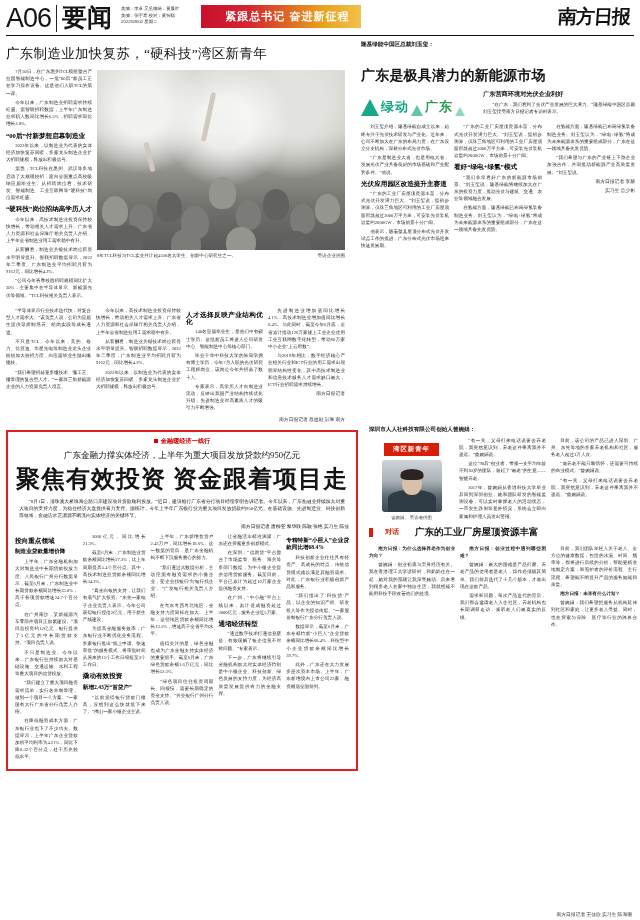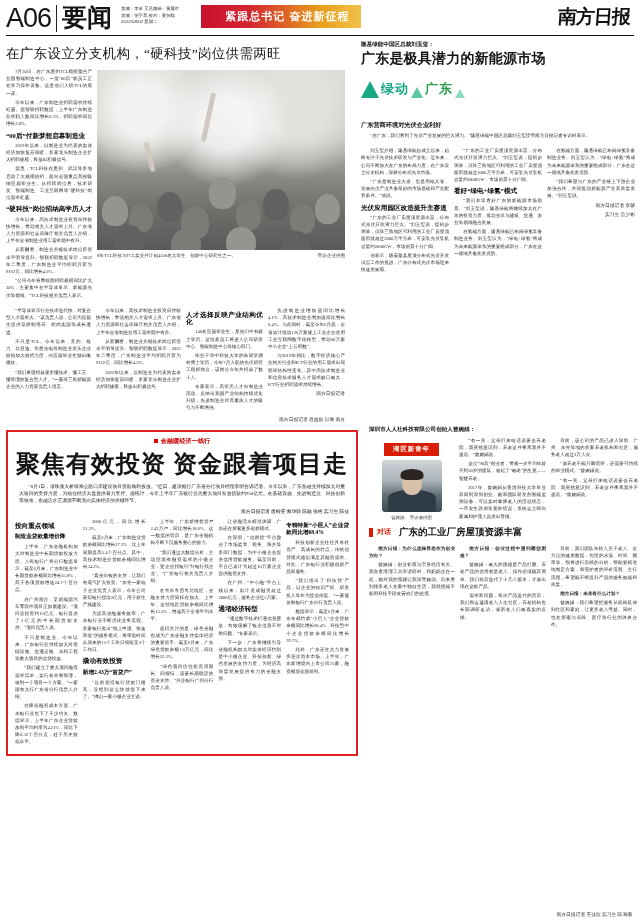--- a/index.html
+++ b/index.html
@@ -59,21 +59,21 @@
   }
   .photo .heads { position:absolute; bottom:0; left:0; right:0; height: 58%; }
   .photo .h { position: absolute; border-radius: 50% 50% 42% 42%; background: #7b7b78; }
   .photo .h.l { background:#95958f; }
   .photo .h.d { background:#616160; }
   .photo .arm { position:absolute; background:#cfc9c0; border-radius: 6px; }
   .photo-cap { font-size: 4.6px; line-height: 7px; color: #333; margin-top: 2px; display: flex; justify-content: space-between; }
 
   
   .kicker { font-size: 5.6px; font-weight: 700; line-height: 9px; color: #111; }
-  h2.rlead { font-size: 14px; font-weight: 700; line-height: 18px; margin-top: 1px; letter-spacing: .2px; }
+  h2.rlead { font-size: 14px; font-weight: 700; line-height: 18px; margin-top: 18px; letter-spacing: .2px; }
 
   .logo-green { display: flex; align-items: flex-end; gap: 2px; height: 26px; margin-top: 4px; }
   .mtn { width: 0; height: 0; border-left: 9px solid transparent; border-right: 9px solid transparent; border-bottom: 17px solid #17a886; }
   .mtn.s { border-left-width: 6px; border-right-width: 6px; border-bottom: 11px solid #5cc8a8; }
   .mtn.t { border-left-width: 5px; border-right-width: 5px; border-bottom: 9px solid #8fd9c2; }
   .logo-green .txt { font-size: 13px; font-weight: 700; color: #17a886; letter-spacing: 1px; }
   .logo-green .txt2 { font-size: 13px; font-weight: 700; color: #2e9e4e; letter-spacing: 1px; }
 
   .rsub { font-size: 6.2px; font-weight: 700; margin: 3px 0 2px 0; }
   .byline { font-size: 4.8px; text-align: right; color: #333; margin-top: 2px; }
@@ -96,21 +96,21 @@
     background: linear-gradient(180deg,#cfd4d8 0%, #aab2b8 40%, #5d6a72 70%, #3f4a52 100%);
     border-radius: 3px; position: relative; overflow:hidden; }
   .portrait .face { position:absolute; left:50%; top:22%; width:20px; height:24px; transform:translateX(-50%);
                     background:#d8c0ab; border-radius: 48% 48% 46% 46%; }
   .portrait .hair { position:absolute; left:50%; top:18%; width:23px; height:11px; transform:translateX(-50%);
                     background:#2b2420; border-radius: 50% 50% 30% 30%; }
   .portrait .body { position:absolute; left:50%; bottom:0; width:48px; height:22px; transform:translateX(-50%);
                     background:#2f3b45; border-radius: 40% 40% 0 0; }
   .pcap { font-size: 4.4px; text-align:center; color:#444; }
 
-  .sec-head { display:flex; align-items:center; gap:4px; margin: 4px 0 2px 0; }
+  .sec-head { display:flex; align-items:center; gap:12px; margin: 4px 0 2px 0; }
   .sec-head .blk { width: 4px; height: 9px; background: #d81e06; }
   .sec-head .t1 { font-size: 7px; font-weight: 700; color: #d81e06; }
   .sec-head .t2 { font-size: 9.5px; font-weight: 700; color: #111; margin-left: 4px;}
 
   .redvrule { width: 2px; background: #e02020; margin: 0 4px; align-self: stretch; }
 
   .foot-byline { position:absolute; bottom: 3px; right: 8px; font-size: 4.8px; color:#333; }
 </style>
 </head>
 <body>
@@ -129,21 +129,21 @@
     <div class="banner-wrap">
       <div class="banner">紧跟总书记 奋进新征程</div>
     </div>
     <div class="nfdb">南方日报</div>
   </div>
   <div class="rule-hair"></div>
 
   <div class="body-grid">
 
     <div class="left-pane">
-      <div class="lead-sub">在广东设立分支机构，“硬科技”岗位供需两旺</div>
+      <div class="lead-sub">广东制造业加快复苏，“硬科技”湾区新青年</div>
 
       <div class="cols">
         <div class="col" style="width:86px">
           <p>7月30日，在广东惠州TCL模组整合产业园智能制造中心，一批“00后”新员工正在学习操作设备。这是他们入职TCL的第一课。</p>
           <p>今年以来，广东制造业招聘需求持续旺盛。据智联招聘数据，上半年广东制造业求职人数同比增长6.5%，招聘需求同比增长3.8%。</p>
           <h4>“00后”付新梦想启幕制造业</h4>
           <p>2022年以来，以制造业为代表的实体经济加快复苏回暖，多家龙头制造企业扩大招聘规模，释放出积极信号。</p>
           <p>据悉，TCL科技在惠州、武汉等多地启动了大规模校招，面向全国重点高校吸纳应届毕业生。从招聘岗位看，技术研发、智能制造、工业互联网等“硬科技”岗位需求旺盛。</p>
           <h4>“硬科技”岗位招纳高学历人才</h4>
           <p>今年以来，高技术制造业投资保持较快增长，带动相关人才需求上升。广东省人力资源和社会保障厅相关负责人介绍，上半年全省制造业用工需求稳中有升。</p>
@@ -206,21 +206,21 @@
       </div>
       <div class="byline">南方日报记者 昌道励 彭琳 南方</div>
     </div>
 
     <div class="vrule"></div>
 
     <div class="right-pane">
       <div class="kicker">隆基绿能中国区总裁刘玉玺：</div>
       <h2 class="rlead">广东是极具潜力的新能源市场</h2>
 
-      <div style="display:flex;align-items:flex-start;gap:18px;flex-direction:column;">
+      <div style="display:flex;align-items:center;gap:18px;">
         <div class="logo-green">
           <div class="mtn"></div>
           <div class="txt">绿动</div>
           <div class="mtn s"></div>
           <div class="txt2">广东</div>
           <div class="mtn t"></div>
         </div>
         <div style="flex:1;padding-top:2px">
           <div class="rsub">广东营商环境对光伏企业利好</div>
           <div class="col">
@@ -254,20 +254,21 @@
       </div>
     </div>
   </div>
 
   <div style="display:flex;margin-top:3px">
 
     <div class="redbox" style="width:352px">
       <div class="tagline">
         <span class="sq"></span><span>金融暖经济一线行</span>
       </div>
+      <div class="rb-sub">广东金融力撑实体经济，上半年为重大项目发放贷款约950亿元</div>
       <div class="rb-lead">聚焦有效投资 资金跟着项目走</div>
       <div class="rb-deck">
         <p>“8月1日，港珠澳大桥珠海公路口岸建设项目贷款顺利投放。”近日，建设银行广东省分行项目经理李明告诉记者。今年以来，广东金融业持续加大对重大项目的支持力度，为稳住经济大盘提供有力支撑。据统计，今年上半年广东银行业为重大项目发放贷款约950亿元。在基础设施、先进制造业、科技创新等领域，金融活水正源源不断流向实体经济的关键环节。</p>
       </div>
       <div class="rb-byline">南方日报记者 唐柳雯 黎华联 陈颖 张艳 实习生 陈佳</div>
 
       <div class="rb-cols">
         <div class="col" style="width:64px">
           <h4>投向重点领域</h4>
           <h4 style="font-size:5.6px">制造业贷款量增价降</h4>

